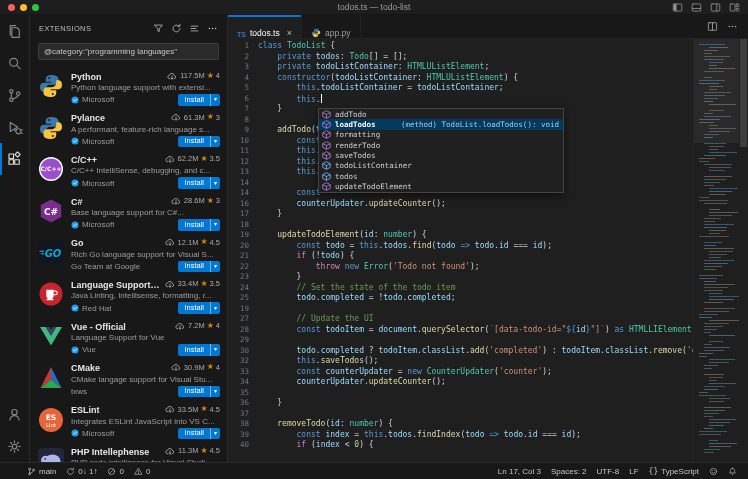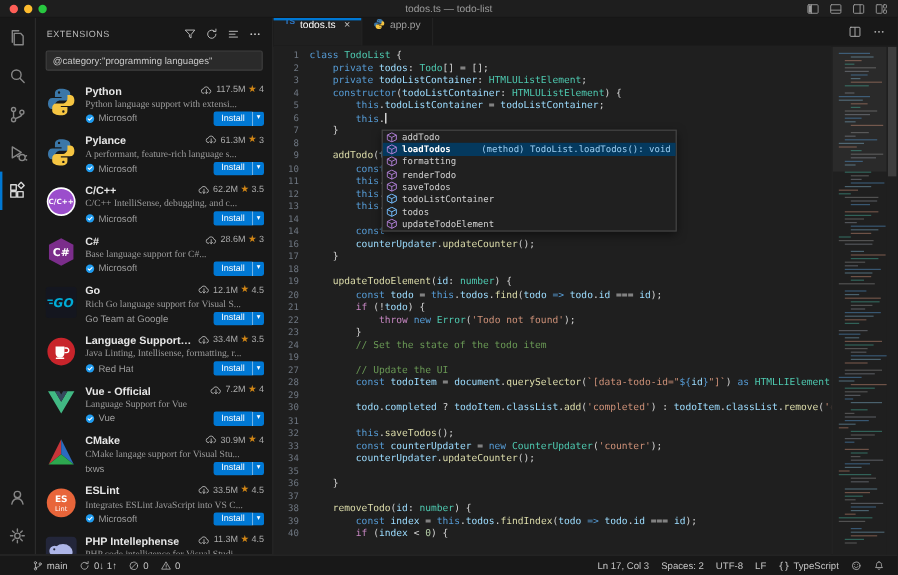--- a/index.html
+++ b/index.html
@@ -40,31 +40,31 @@
   .ext-list { flex:1; overflow:hidden; }
   .ext-row { height:41.7px; padding:5px 7px 0 8px; display:flex; }
   .ext-icon { flex:0 0 26px; width:26px; height:26px; margin:2px 7px 0 0; }
   .ext-icon svg { display:block; width:26px; height:26px; }
   .ext-body { flex:1; min-width:0; }
   .ext-line1 { display:flex; align-items:baseline; }
   .ext-name { font-weight:bold; font-size:9px; color:#e6e6e6; white-space:nowrap; overflow:hidden; text-overflow:ellipsis; }
   .ext-stats { margin-left:auto; padding-left:4px; display:flex; align-items:center; gap:2px; font-size:7.5px; color:#ababab; white-space:nowrap; }
   .ext-stats svg { margin-right:1px; }
   .star { color:#d18616; font-size:8px; line-height:1; }
-  .ext-desc { font-size:8px; color:#9d9d9d; white-space:nowrap; overflow:hidden; text-overflow:ellipsis; margin-top:1.5px;font-family:Liberation Serif, serif; }
+  .ext-desc { font-size:8px; color:#9d9d9d; white-space:nowrap; overflow:hidden; text-overflow:ellipsis; margin-top:1.5px; }
   .ext-foot { display:flex; align-items:center; margin-top:2px; }
   .pub { display:flex; align-items:center; gap:3px; font-size:8px; color:#9d9d9d; min-width:0; white-space:nowrap; overflow:hidden; }
   .install { margin-left:auto; display:flex; line-height:1; }
   .install .m { background:#0078d4; color:#fff; font-size:7.5px; padding:1.5px 6px 2.5px; border-radius:2px 0 0 2px; }
   .install .c { background:#0078d4; color:#fff; border-left:1px solid rgba(255,255,255,.45); font-size:6px; padding:1.5px 3px 2.5px; border-radius:0 2px 2px 0; display:flex; align-items:center; }
 
   
   .editor { flex:1; min-width:0; display:flex; flex-direction:column; background:#1f1f1f; position:relative; }
   .tabbar { flex:0 0 24px; background:#181818; display:flex; align-items:stretch; border-bottom:1px solid #222; }
-  .tab { display:flex; align-items:flex-start; gap:4px; padding:0 9px; font-size:8.5px; color:#9d9d9d; border-right:1px solid #222; position:relative; }
+  .tab { display:flex; align-items:flex-end; gap:4px; padding:0 9px; font-size:8.5px; color:#9d9d9d; border-right:1px solid #222; position:relative; }
   .tab.active { background:#1f1f1f; color:#fff; }
   .tab.active::before { content:''; position:absolute; top:0; left:0; right:0; height:1.5px; background:#0078d4; }
   .tab .close { margin-left:3px; font-size:9px; color:#bdbdbd; }
   .ticon-ts { color:#3178c6; font-weight:bold; font-size:7px; font-family:"Liberation Sans",sans-serif; }
   .tabbar-right { margin-left:auto; display:flex; align-items:center; gap:9px; padding:0 10px; color:#b6b6b6; }
 
   .code-area { flex:1; display:flex; overflow:hidden; position:relative; }
   .code-scroll { flex:1; min-width:0; overflow:hidden; padding-top:2px; position:relative; }
   .line { display:flex; height:10.5px; line-height:10.5px; font-family:"DejaVu Sans Mono",monospace; font-size:8px; white-space:pre; }
   .ln { flex:0 0 30px; text-align:right; padding-right:9px; color:#6e7681; font-size:7.5px; }
@@ -676,26 +676,26 @@
             <div class="line"><span class="ln">14</span><span class="lc"><span class="tok-p">        </span><span class="tok-k">const</span></span></div>
             <div class="line"><span class="ln">16</span><span class="lc"><span class="tok-p">        </span><span class="tok-v">counterUpdater</span><span class="tok-p">.</span><span class="tok-f">updateCounter</span><span class="tok-p">();</span></span></div>
             <div class="line"><span class="ln">17</span><span class="lc"><span class="tok-p">    }</span></span></div>
             <div class="line"><span class="ln">18</span><span class="lc"></span></div>
             <div class="line"><span class="ln">19</span><span class="lc"><span class="tok-p">    </span><span class="tok-f">updateTodoElement</span><span class="tok-p">(</span><span class="tok-v">id</span><span class="tok-p">: </span><span class="tok-t">number</span><span class="tok-p">) {</span></span></div>
             <div class="line"><span class="ln">20</span><span class="lc"><span class="tok-p">        </span><span class="tok-k">const</span><span class="tok-p"> </span><span class="tok-v">todo</span><span class="tok-p"> = </span><span class="tok-k">this</span><span class="tok-p">.</span><span class="tok-v">todos</span><span class="tok-p">.</span><span class="tok-f">find</span><span class="tok-p">(</span><span class="tok-v">todo</span><span class="tok-p"> </span><span class="tok-k">=&gt;</span><span class="tok-p"> </span><span class="tok-v">todo</span><span class="tok-p">.</span><span class="tok-v">id</span><span class="tok-p"> === </span><span class="tok-v">id</span><span class="tok-p">);</span></span></div>
             <div class="line"><span class="ln">21</span><span class="lc"><span class="tok-p">        </span><span class="tok-c">if</span><span class="tok-p"> (!</span><span class="tok-v">todo</span><span class="tok-p">) {</span></span></div>
             <div class="line"><span class="ln">22</span><span class="lc"><span class="tok-p">            </span><span class="tok-c">throw</span><span class="tok-p"> </span><span class="tok-k">new</span><span class="tok-p"> </span><span class="tok-t">Error</span><span class="tok-p">(</span><span class="tok-s">'Todo not found'</span><span class="tok-p">);</span></span></div>
             <div class="line"><span class="ln">23</span><span class="lc"><span class="tok-p">        }</span></span></div>
             <div class="line"><span class="ln">24</span><span class="lc"><span class="tok-cm">        // Set the state of the todo item</span></span></div>
+            <div class="line"><span class="ln">25</span><span class="lc"><span class="tok-p">        </span><span class="tok-v">todo</span><span class="tok-p">.</span><span class="tok-v">completed</span><span class="tok-p"> = !</span><span class="tok-v">todo</span><span class="tok-p">.</span><span class="tok-v">completed</span><span class="tok-p">;</span></span></div>
             <div class="line"><span class="ln">19</span><span class="lc"></span></div>
             <div class="line"><span class="ln">27</span><span class="lc"><span class="tok-cm">        // Update the UI</span></span></div>
             <div class="line"><span class="ln">28</span><span class="lc"><span class="tok-p">        </span><span class="tok-k">const</span><span class="tok-p"> </span><span class="tok-v">todoItem</span><span class="tok-p"> = </span><span class="tok-v">document</span><span class="tok-p">.</span><span class="tok-f">querySelector</span><span class="tok-p">(</span><span class="tok-s">`[data-todo-id="</span><span class="tok-k">${</span><span class="tok-v">id</span><span class="tok-k">}</span><span class="tok-s">"]`</span><span class="tok-p">) </span><span class="tok-k">as</span><span class="tok-p"> </span><span class="tok-t">HTMLLIElement</span><span class="tok-p">;</span></span></div>
             <div class="line"><span class="ln">29</span><span class="lc"></span></div>
             <div class="line"><span class="ln">30</span><span class="lc"><span class="tok-p">        </span><span class="tok-v">todo</span><span class="tok-p">.</span><span class="tok-v">completed</span><span class="tok-p"> ? </span><span class="tok-v">todoItem</span><span class="tok-p">.</span><span class="tok-v">classList</span><span class="tok-p">.</span><span class="tok-f">add</span><span class="tok-p">(</span><span class="tok-s">'completed'</span><span class="tok-p">) : </span><span class="tok-v">todoItem</span><span class="tok-p">.</span><span class="tok-v">classList</span><span class="tok-p">.</span><span class="tok-f">remove</span><span class="tok-p">(</span><span class="tok-s">'completed'</span></span></div>
-            <div class="line"><span class="ln">31</span><span class="lc"></span></div>
             <div class="line"><span class="ln">32</span><span class="lc"><span class="tok-p">        </span><span class="tok-k">this</span><span class="tok-p">.</span><span class="tok-f">saveTodos</span><span class="tok-p">();</span></span></div>
             <div class="line"><span class="ln">33</span><span class="lc"><span class="tok-p">        </span><span class="tok-k">const</span><span class="tok-p"> </span><span class="tok-v">counterUpdater</span><span class="tok-p"> = </span><span class="tok-k">new</span><span class="tok-p"> </span><span class="tok-t">CounterUpdater</span><span class="tok-p">(</span><span class="tok-s">'counter'</span><span class="tok-p">);</span></span></div>
             <div class="line"><span class="ln">34</span><span class="lc"><span class="tok-p">        </span><span class="tok-v">counterUpdater</span><span class="tok-p">.</span><span class="tok-f">updateCounter</span><span class="tok-p">();</span></span></div>
             <div class="line"><span class="ln">35</span><span class="lc"></span></div>
             <div class="line"><span class="ln">36</span><span class="lc"><span class="tok-p">    }</span></span></div>
             <div class="line"><span class="ln">37</span><span class="lc"></span></div>
             <div class="line"><span class="ln">38</span><span class="lc"><span class="tok-p">    </span><span class="tok-f">removeTodo</span><span class="tok-p">(</span><span class="tok-v">id</span><span class="tok-p">: </span><span class="tok-t">number</span><span class="tok-p">) {</span></span></div>
             <div class="line"><span class="ln">39</span><span class="lc"><span class="tok-p">        </span><span class="tok-k">const</span><span class="tok-p"> </span><span class="tok-v">index</span><span class="tok-p"> = </span><span class="tok-k">this</span><span class="tok-p">.</span><span class="tok-v">todos</span><span class="tok-p">.</span><span class="tok-f">findIndex</span><span class="tok-p">(</span><span class="tok-v">todo</span><span class="tok-p"> </span><span class="tok-k">=&gt;</span><span class="tok-p"> </span><span class="tok-v">todo</span><span class="tok-p">.</span><span class="tok-v">id</span><span class="tok-p"> === </span><span class="tok-v">id</span><span class="tok-p">);</span></span></div>
             <div class="line"><span class="ln">40</span><span class="lc"><span class="tok-p">        </span><span class="tok-c">if</span><span class="tok-p"> (</span><span class="tok-v">index</span><span class="tok-p"> &lt; </span><span class="tok-n">0</span><span class="tok-p">) {</span></span></div>
           </div>

